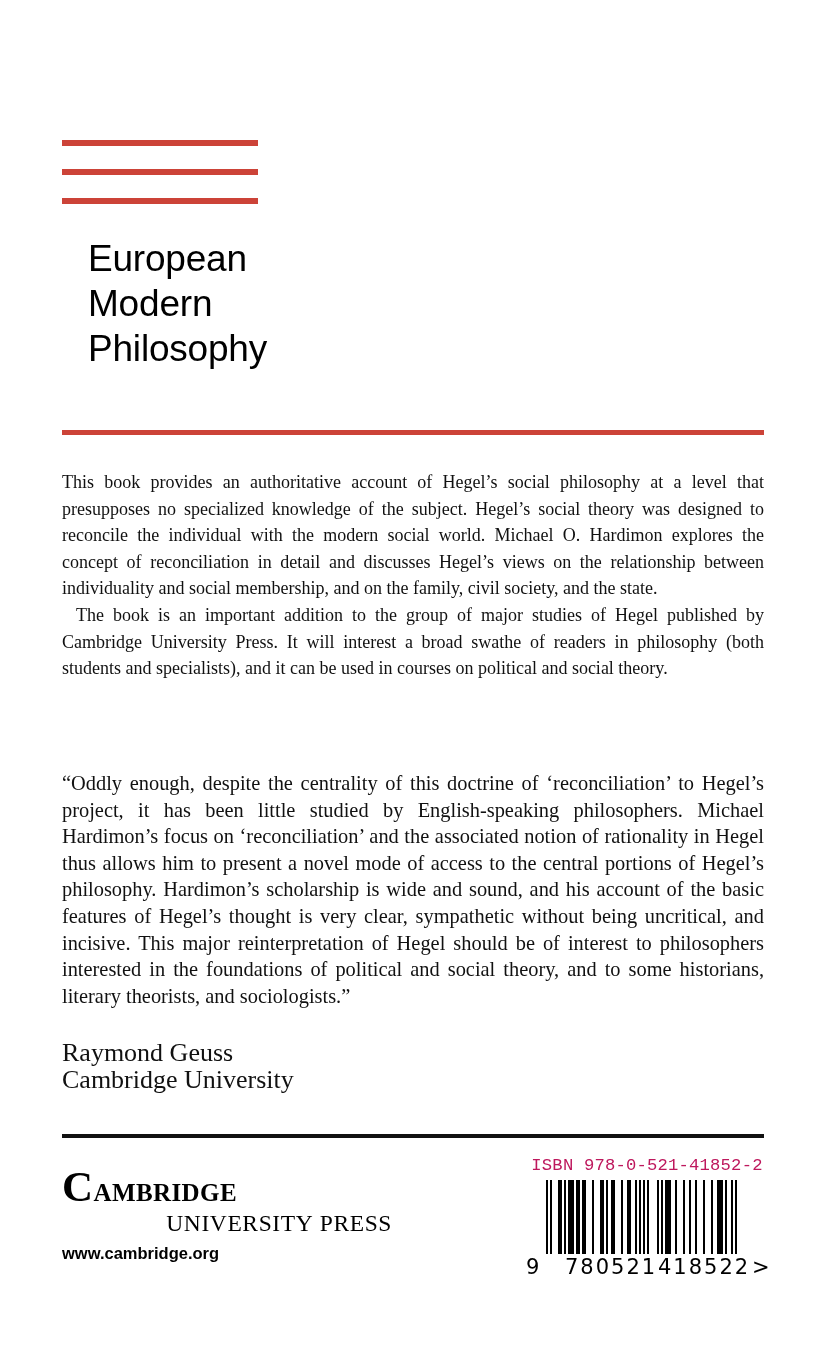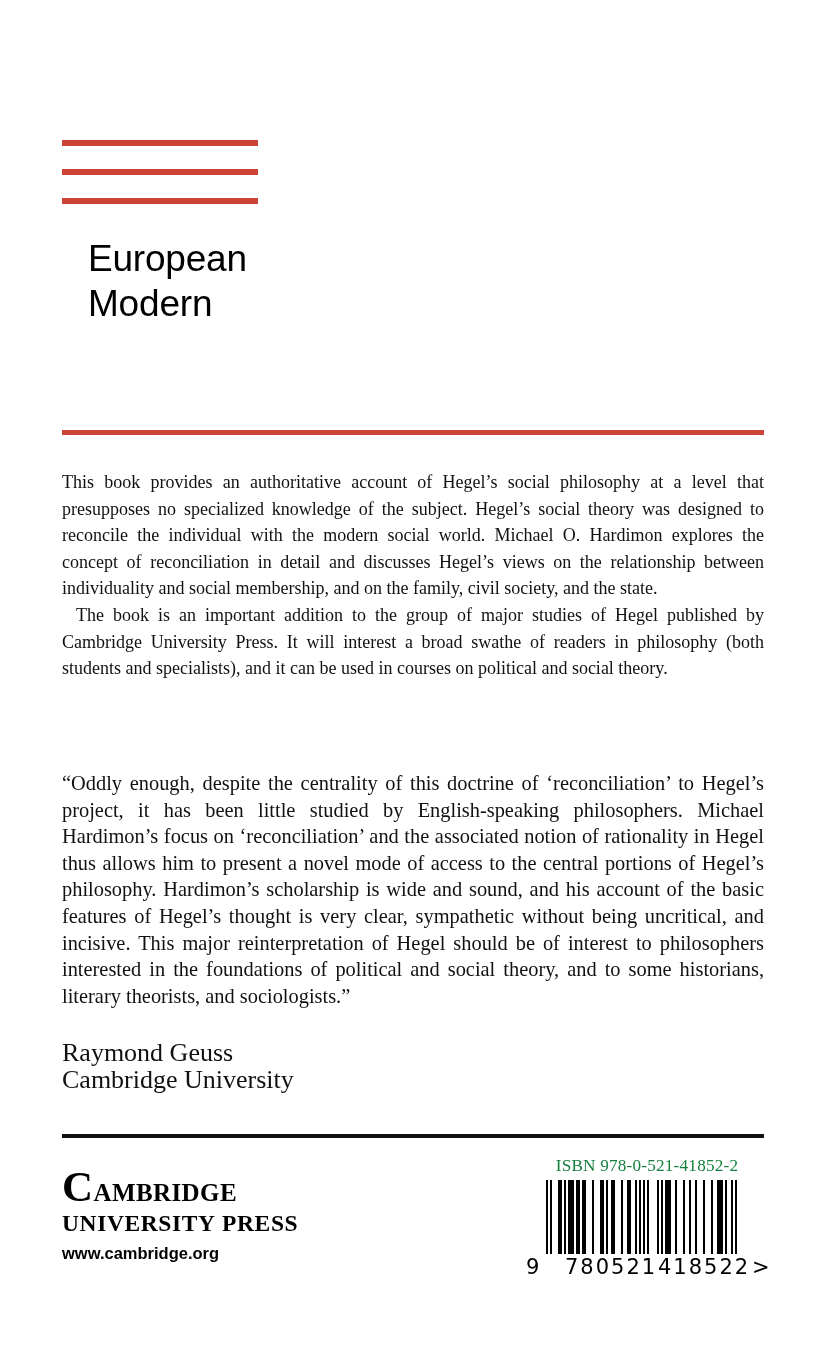--- a/index.html
+++ b/index.html
@@ -142,25 +142,26 @@
   }
   
   .pub-name .cap {
     font-size: 43px;
     text-transform: uppercase;
     font-variant: normal;
     line-height: 38px;
   }
   .pub-sub {
     font-family: "Liberation Serif", "DejaVu Serif", serif;
-    font-weight: 700;
+    font-weight: 400;
     font-size: 23.5px;
     line-height: 27px;
     letter-spacing: 0.6px;
     margin-top: 1px;
+    text-align: right;
   }
   .pub-sub .cap {
     font-size: 23.5px;
   }
   .pub-url {
     font-family: "Liberation Sans", "DejaVu Sans", sans-serif;
     font-weight: 700;
     font-size: 16.5px;
     line-height: 20px;
     margin-top: 6px;
@@ -168,24 +169,24 @@
   }
 
   
   .isbn-area {
     position: absolute;
     left: 524px;
     top: 1156px;
     width: 246px;
   }
   .isbn-line {
-    font-family: Liberation Serif, serif;
+    font-family: Liberation Mono, monospace;
     font-size: 17.2px;
     line-height: 20px;
-    color: #15803d;
+    color: #be185d;
     letter-spacing: 0.2px;
     text-align: center;
     white-space: nowrap;
   }
   .barcode-wrap {
     position: relative;
     margin-top: 4px;
     width: 246px;
     height: 98px;
   }
@@ -235,20 +236,21 @@
 
   <div class="series-rules">
     <div class="series-rule r1"></div>
     <div class="series-rule r2"></div>
     <div class="series-rule r3"></div>
   </div>
 
   <div class="series-title">
     <span class="tl">European</span>
     <span class="tl">Modern</span>
+    <span class="tl">Philosophy</span>
   </div>
 
   <div class="rule-red"></div>
 
   <div class="blurb">
     <p>This book provides an authoritative account of Hegel’s social philosophy at a level that presupposes no specialized knowledge of the subject. Hegel’s social theory was designed to reconcile the individual with the modern social world. Michael O. Hardimon explores the concept of reconciliation in detail and discusses Hegel’s views on the relationship between individuality and social membership, and on the family, civil society, and the state.</p>
     <p class="indent">The book is an important addition to the group of major studies of Hegel published by Cambridge University Press. It will interest a broad swathe of readers in philosophy (both students and specialists), and it can be used in courses on political and social theory.</p>
   </div>
 
   <div class="quote-block">

